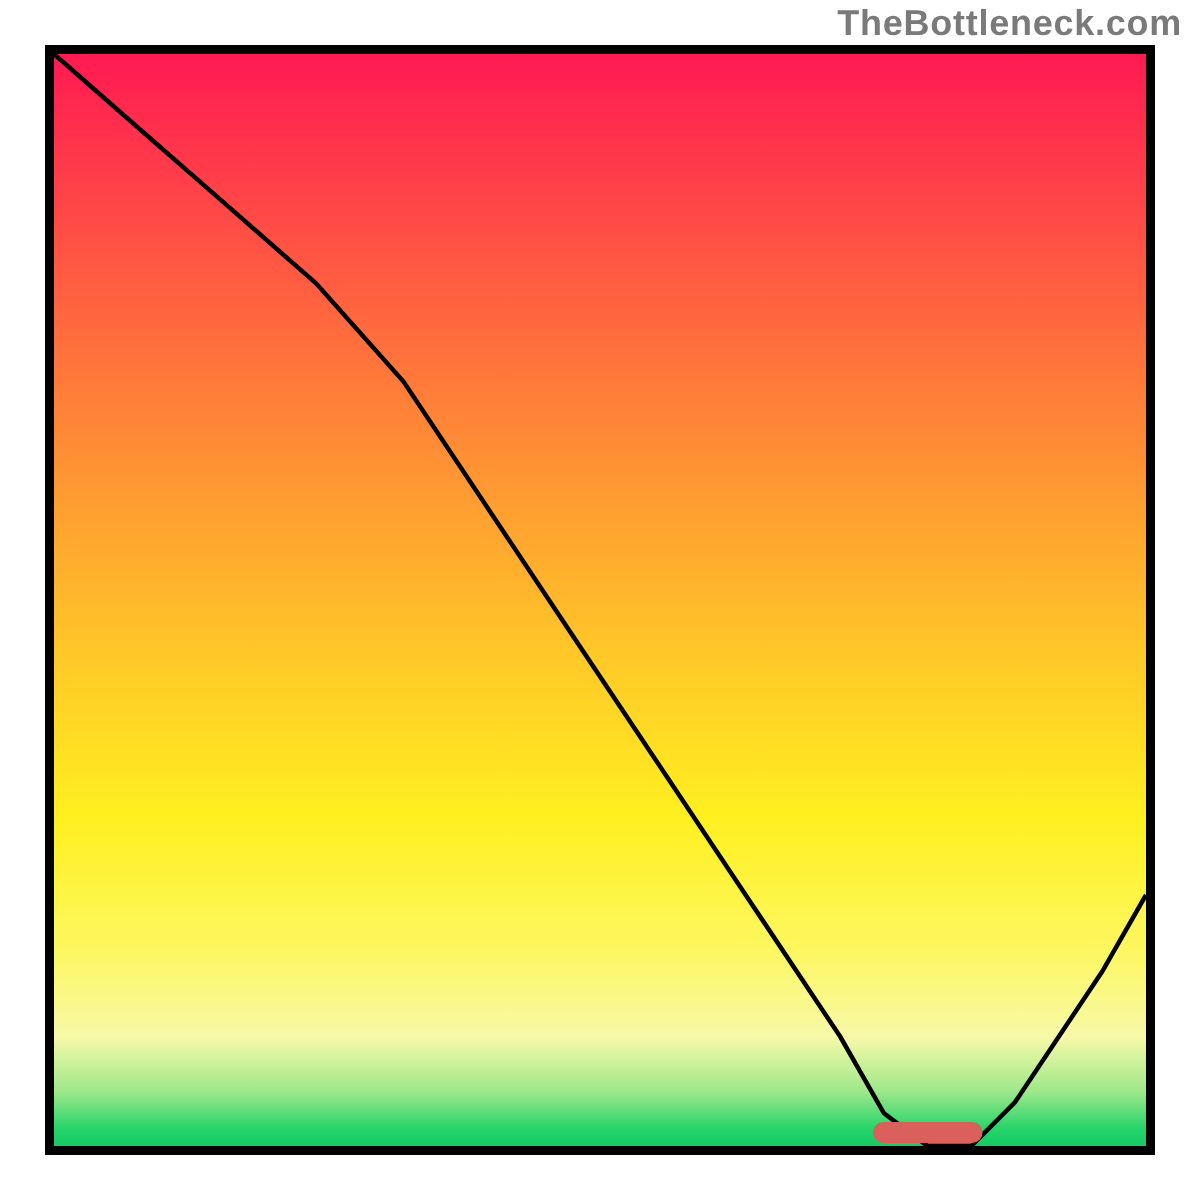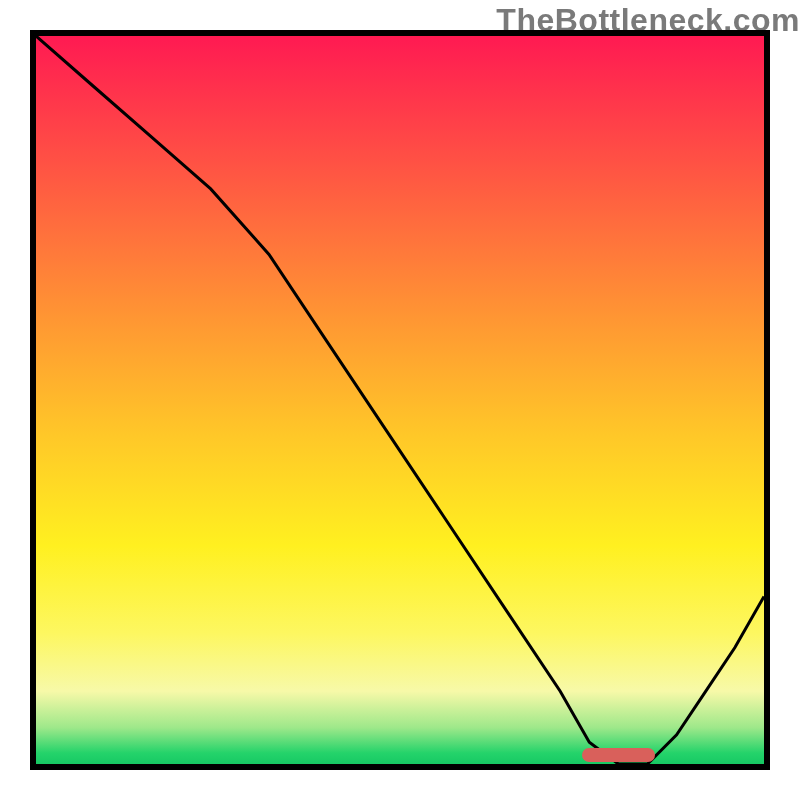--- a/index.html
+++ b/index.html
@@ -11,22 +11,22 @@
     font-family: Arial, Helvetica, sans-serif;
   }
   .container {
     position: relative;
     width: 800px;
     height: 800px;
   }
   .watermark {
     position: absolute;
     top: 2px;
-    right: 0;
-    font-size: 32px;
+    right: 12px;
+    font-size: 24px;
     font-weight: bold;
     color: #7a7a7a;
     letter-spacing: 0.5px;
   }
   .plot-frame {
     position: absolute;
     left: 30px;
     top: 30px;
     width: 740px;
     height: 740px;

